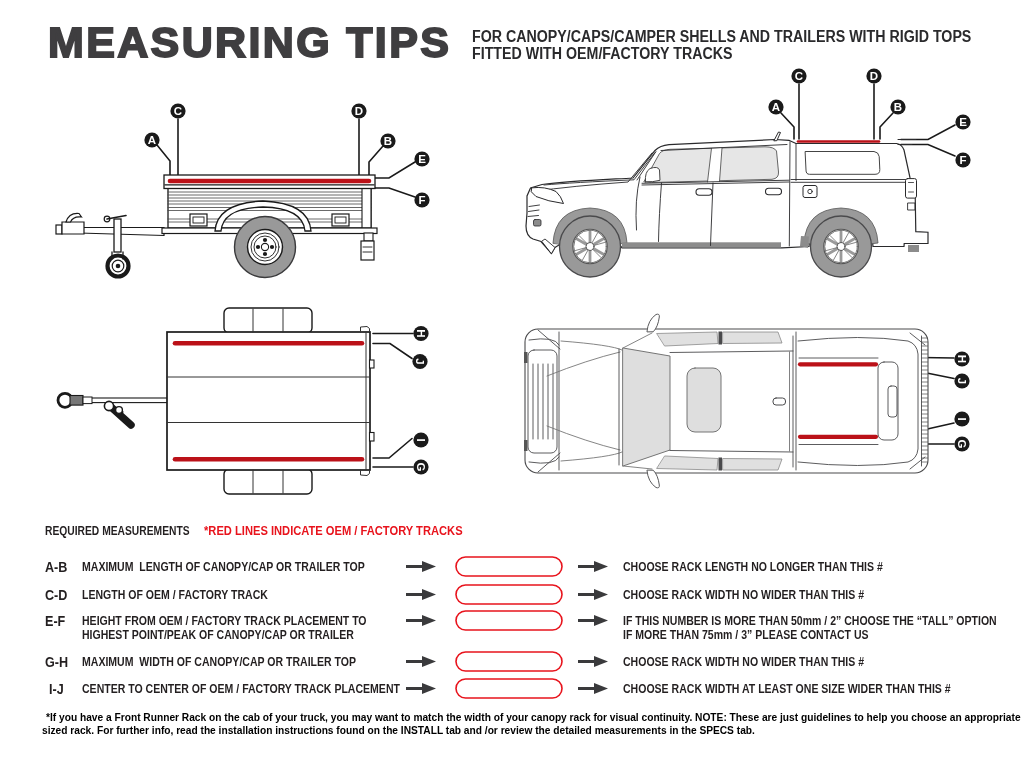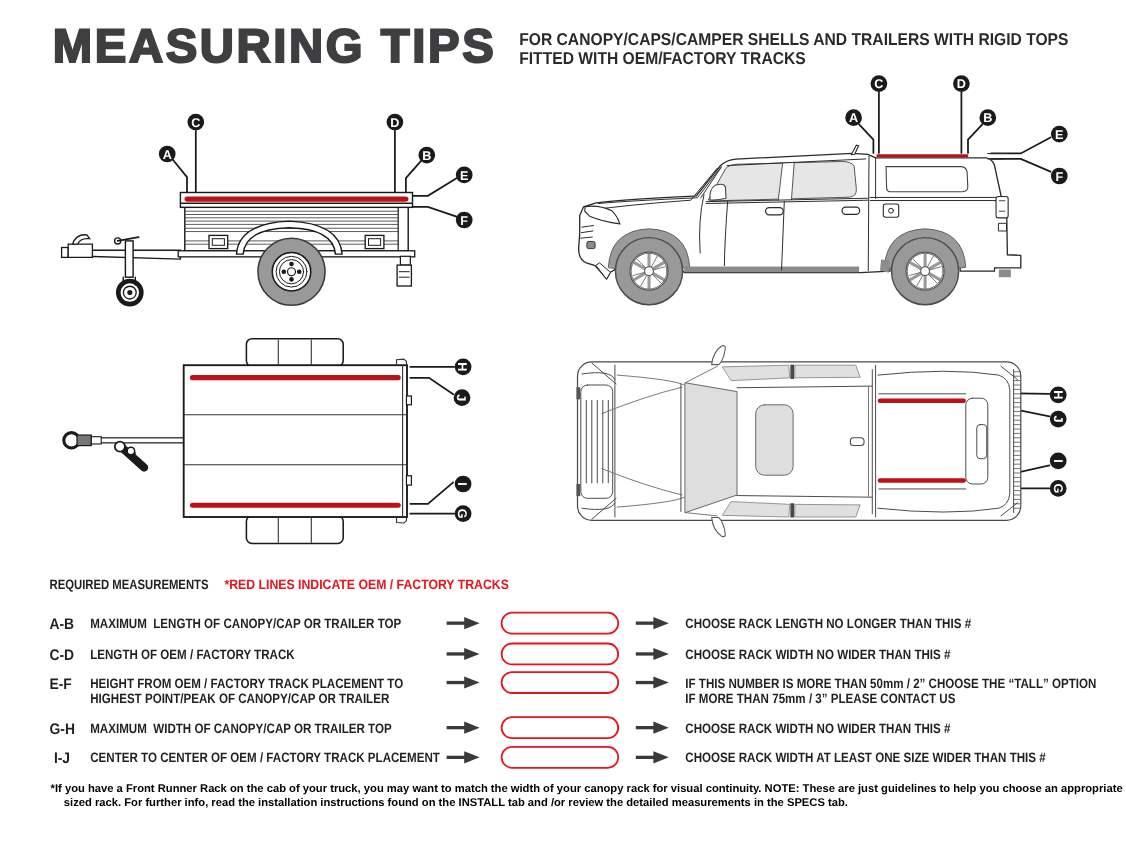--- a/index.html
+++ b/index.html
@@ -42,21 +42,21 @@
 
   <div class="abs lbl" style="left:33px;top:654.6px;">G-H</div>
   <div class="abs tbl" style="left:70px;top:655.3px;">MAXIMUM&nbsp; WIDTH OF CANOPY/CAP OR TRAILER TOP</div>
   <div class="abs tbl" style="left:611px;top:655.3px;">CHOOSE RACK WIDTH NO WIDER THAN THIS #</div>
 
   <div class="abs lbl" style="left:37px;top:681.6px;">I-J</div>
   <div class="abs tbl" style="left:70px;top:682.3px;">CENTER TO CENTER OF OEM / FACTORY TRACK PLACEMENT</div>
   <div class="abs tbl" style="left:611px;top:682.3px;">CHOOSE RACK WIDTH AT LEAST ONE SIZE WIDER THAN THIS #</div>
 
   <div class="abs fn" style="left:34px;top:712.7px;">*If you have a Front Runner Rack on the cab of your truck, you may want to match the width of your canopy rack for visual continuity. NOTE: These are just guidelines to help you choose an appropriate</div>
-  <div class="abs fn" style="left:46px;top:725.7px;">sized rack. For further info, read the installation instructions found on the INSTALL tab and /or review the detailed measurements in the SPECS tab.</div>
+  <div class="abs fn" style="left:30px;top:725.7px;">sized rack. For further info, read the installation instructions found on the INSTALL tab and /or review the detailed measurements in the SPECS tab.</div>
 
   <svg width="1024" height="768" viewBox="0 0 1024 768">
     <g id="pills">
       <defs>
         <g id="arr">
           <rect x="0" y="-1.5" width="17" height="3" fill="#3a3a3c"></rect>
           <path d="M16,-5.5 L30,0 L16,5.5 Z" fill="#3a3a3c"></path>
         </g>
         <g id="pill">
           <rect x="0" y="-9.5" width="106" height="19" rx="9.5" fill="none" stroke="#e8131c" stroke-width="1.6"></rect>

